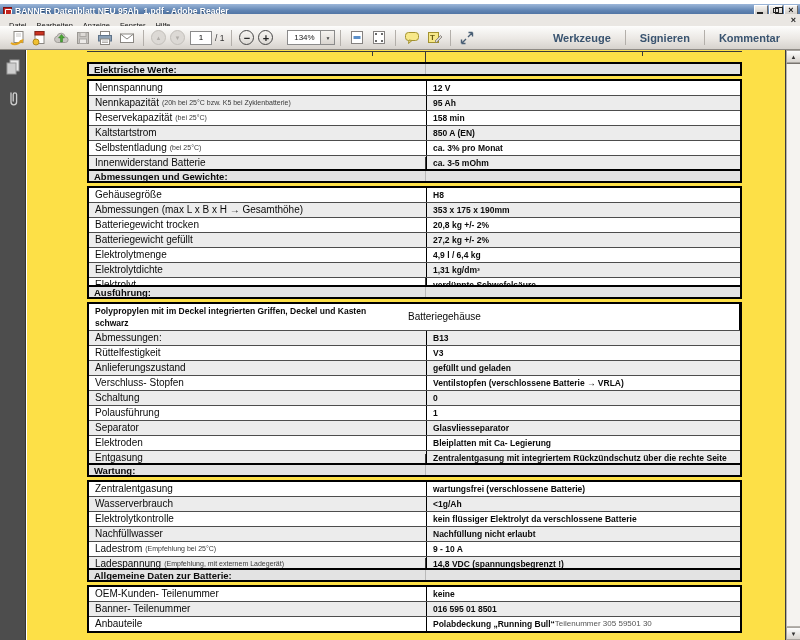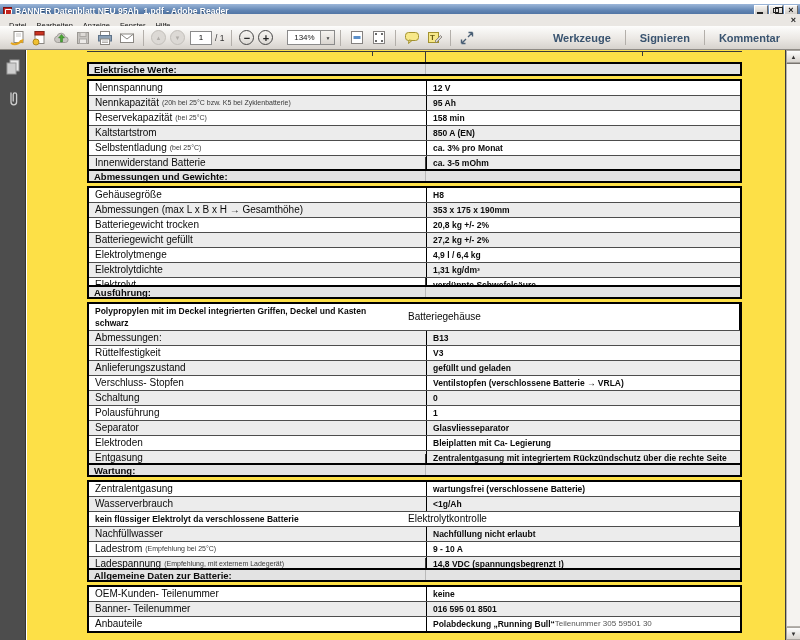--- a/index.html
+++ b/index.html
@@ -475,25 +475,25 @@
             </div>
             <div class="row">
               <div class="cell label">
                 <span class="lbl">Wasserverbrauch</span>
               </div>
               <div class="cell value">
                 <span class="val">&lt;1g/Ah</span>
               </div>
             </div>
             <div class="row">
+              <div class="cell label">
+                <span class="lbl">Elektrolytkontrolle</span>
+              </div>
               <div class="cell value">
                 <span class="val">kein flüssiger Elektrolyt da verschlossene Batterie</span>
-              </div>
-              <div class="cell label">
-                <span class="lbl">Elektrolytkontrolle</span>
               </div>
             </div>
             <div class="row">
               <div class="cell label">
                 <span class="lbl">Nachfüllwasser</span>
               </div>
               <div class="cell value">
                 <span class="val">Nachfüllung nicht erlaubt</span>
               </div>
             </div>

